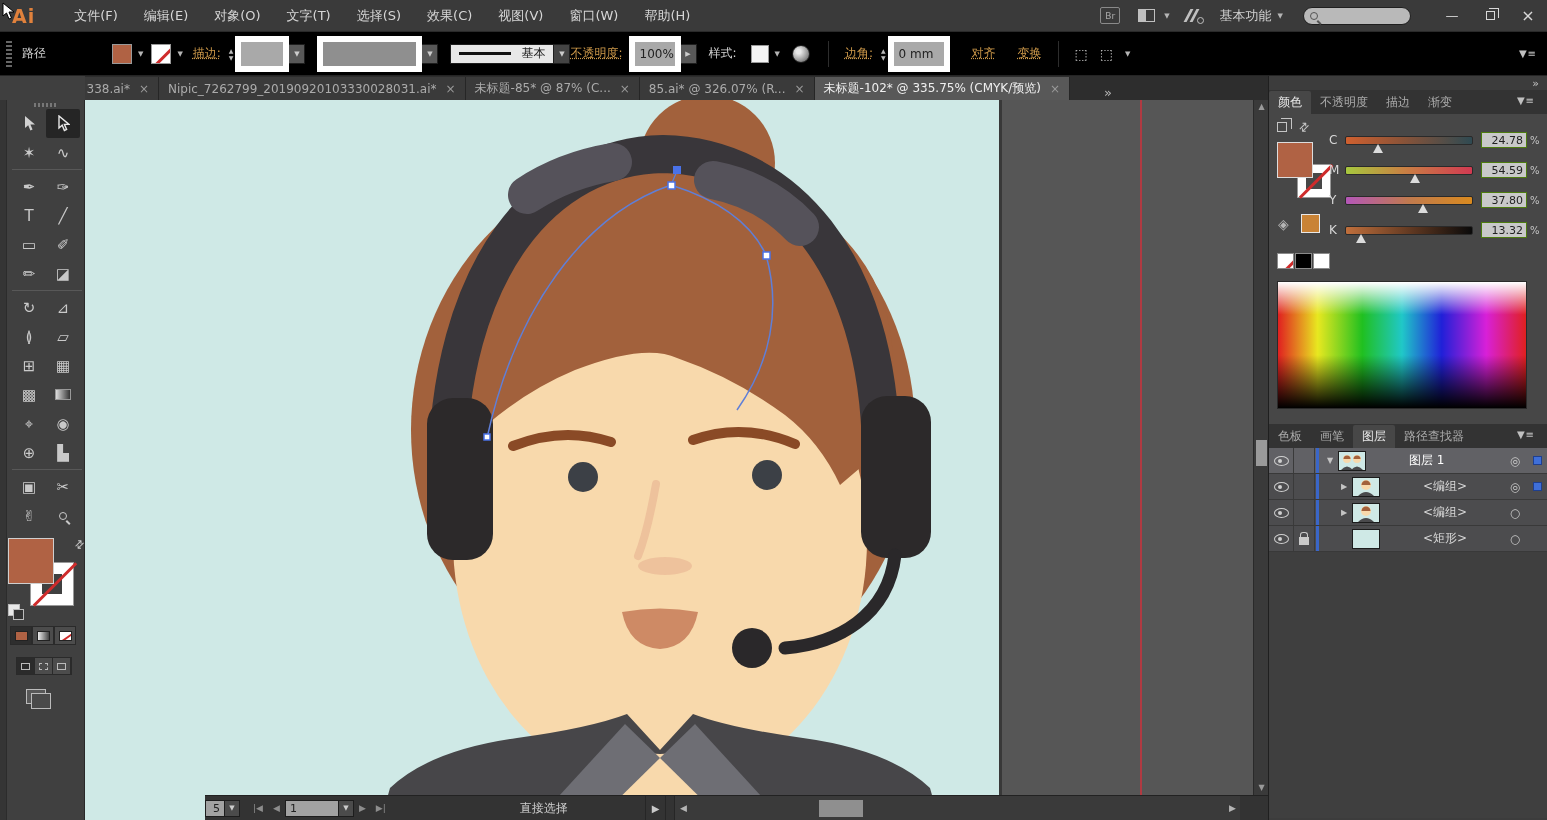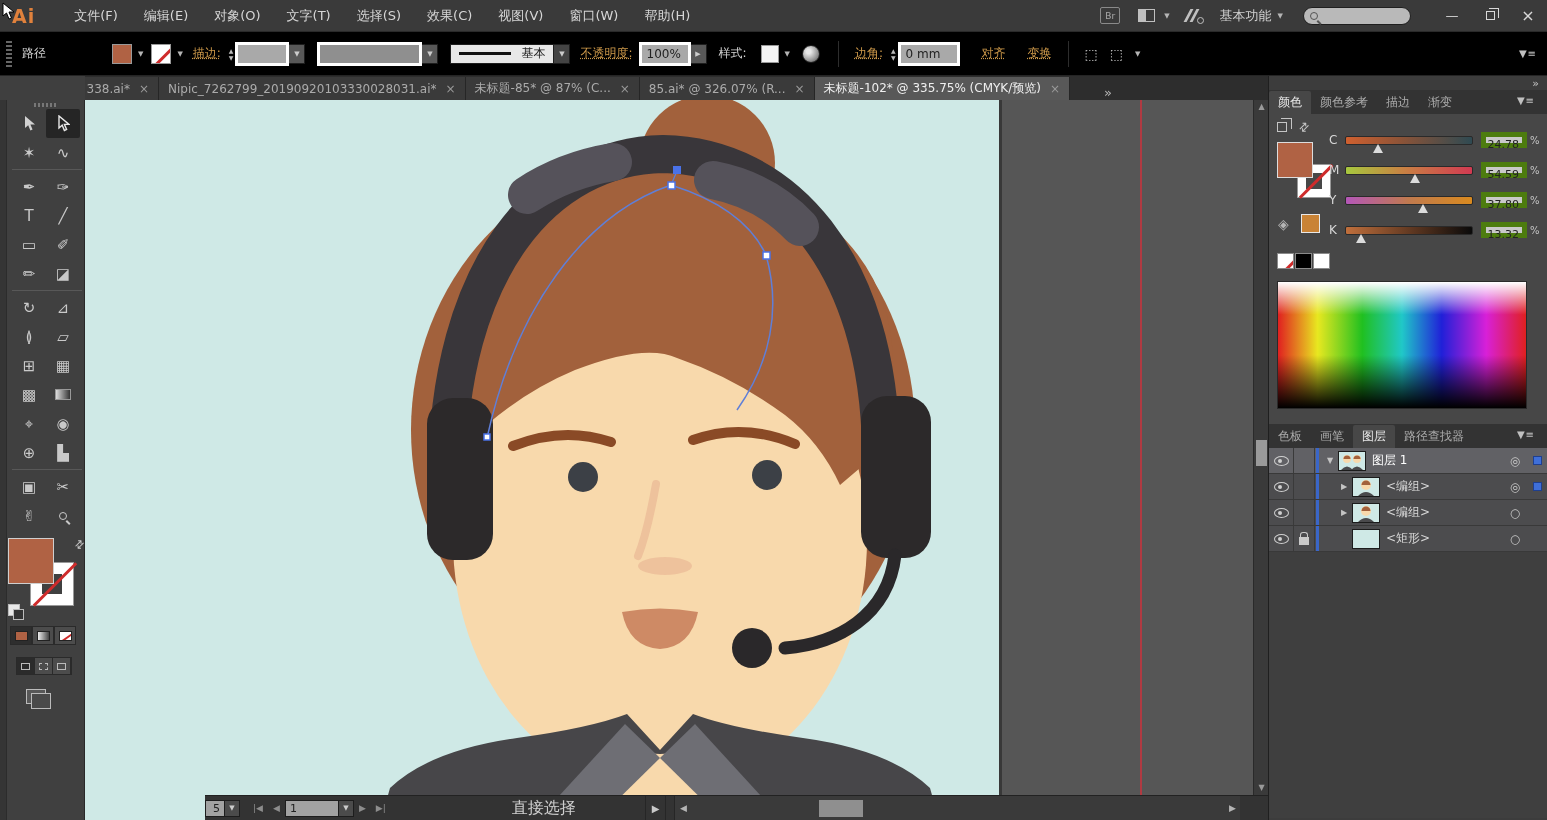--- a/index.html
+++ b/index.html
@@ -36,21 +36,21 @@
     border-bottom:1px solid #242424;display:flex;align-items:center;color:#d3d3d3;font-size:12px;}
   .grip{width:6px;height:26px;margin-left:6px;background:repeating-linear-gradient(#666 0 2px,transparent 2px 4px);}
   .cb-label{margin:0 10px;white-space:nowrap;}
   .cb-link{color:#cf9a4a;text-decoration:underline;text-decoration-style:dotted;white-space:nowrap;margin:0 6px;}
   .swatch-btn{display:flex;align-items:center;margin:0 4px;}
   .swatch{width:20px;height:20px;border:1px solid #999;background:#b06244;}
   .swatch.none{background:#fff;position:relative;overflow:hidden;}
   .swatch.none::after,.none-slash::after{content:"";position:absolute;left:-4px;top:9px;width:34px;height:2.5px;background:#cf2b2b;transform:rotate(-45deg);}
   .swatch.white{background:#f5f5f5;}
   .stepper{display:flex;flex-direction:column;justify-content:center;margin:0 2px;color:#bbb;font-size:6px;line-height:7px;}
-  .field{height:24px;background:#a9a9a9;border:3px solid #ffffff;color:#222;font-size:12px;
+  .field{height:36px;background:#a9a9a9;border:6px solid #ffffff;color:#222;font-size:12px;
     display:flex;align-items:center;padding:0 5px;}
   .dd-arrow{width:16px;height:20px;background:#585858;border:1px solid #1e1e1e;border-left:none;
     display:flex;align-items:center;justify-content:center;color:#ccc;font-size:7px;}
   .brush-field{height:20px;background:#e8e8e8;border:1px solid #1e1e1e;display:flex;align-items:center;padding:0 8px;color:#222;}
   .stroke-line{width:52px;height:2.5px;background:#111;margin-right:10px;}
   .cb-sep{width:1px;height:26px;background:#2d2d2d;margin:0 10px;}
   .recolor{width:18px;height:18px;border-radius:50%;background:radial-gradient(circle at 35% 35%,#e8e8e8 15%,#9a9a9a 60%,#4a4a4a);margin:0 8px;border:1px solid #222;}
   .cb-icon{color:#c5c5c5;font-size:14px;margin:0 6px;}
   .panel-menu{color:#c0c0c0;font-size:10px;letter-spacing:1px;margin:0 10px;white-space:nowrap;}
 
@@ -113,21 +113,21 @@
   #vscroll .arr.up{top:0;} #vscroll .arr.down{bottom:0;}
   #vscroll .thumb{position:absolute;left:2px;top:340px;width:11px;height:26px;background:#9a9a9a;}
 
   
   #statusbar{position:absolute;left:120px;right:0;bottom:0;height:25px;background:#333;
     border-top:1px solid #222;display:flex;align-items:center;color:#bdbdbd;font-size:11px;}
   .sb-field{height:17px;background:#a2a2a2;color:#222;display:flex;align-items:center;padding:0 4px;border:1px solid #1d1d1d;}
   .sb-dd{width:15px;height:17px;background:#4b4b4b;border:1px solid #1d1d1d;border-left:none;color:#ccc;
     font-size:7px;display:flex;align-items:center;justify-content:center;}
   .sb-btn{color:#8d8d8d;font-size:9px;padding:0 5px;white-space:nowrap;}
-  .sb-status{width:130px;text-align:center;color:#cfcfcf;font-size:16px;margin-left:88px;white-space:nowrap;}
+  .sb-status{width:130px;text-align:center;color:#cfcfcf;font-size:12px;margin-left:88px;white-space:nowrap;}
   .sb-next{margin-left:36px;color:#c9c9c9;font-size:10px;padding:0 6px;border-left:1px solid #262626;border-right:1px solid #262626;height:25px;display:flex;align-items:center;}
   #hscroll{display:flex;align-items:center;height:25px;width:566px;margin-left:8px;background:#3a3a3a;border-left:1px solid #262626;}
   #hscroll .track{position:relative;flex:1;height:25px;background:#3a3a3a;}
   #hscroll .thumb{position:absolute;left:128px;top:4px;width:44px;height:17px;background:#8f8f8f;}
   #hscroll .arr{width:16px;color:#b5b5b5;font-size:9px;text-align:center;}
   .sb-corner{flex:1;height:25px;background:#333;}
 
   
   #dock{position:absolute;left:1268px;top:76px;width:279px;height:744px;background:#3c3c3c;border-left:1px solid #1f1f1f;}
   .dock-header{height:14px;display:flex;justify-content:flex-end;align-items:center;padding-right:8px;color:#c5c5c5;font-size:11px;}
@@ -147,39 +147,39 @@
   .cp-proxy .s::after{content:"";position:absolute;left:-5px;top:15px;width:46px;height:2.5px;background:#cf2b2b;transform:rotate(-45deg);}
   .cp-proxy .f{position:absolute;left:0;top:0;width:36px;height:36px;background:#b06244;border:1px solid #ddd;}
   .cube{position:absolute;left:9px;top:102px;color:#b5b5b5;font-size:14px;}
   .gamut{position:absolute;left:32px;top:100px;width:19px;height:19px;background:#c98336;border:1px solid #e8e8e8;}
   .slider-row{position:absolute;left:60px;height:20px;display:flex;align-items:center;}
   .slider-row .ch{width:16px;color:#d8d8d8;font-size:12px;}
   .slider-row .track{position:relative;width:128px;height:9px;border:1px solid #2a2a2a;border-radius:2px;}
   .slider-row .thumb{position:absolute;top:7px;width:0;height:0;border-left:5px solid transparent;
     border-right:5px solid transparent;border-bottom:9px solid #dcdcdc;}
   .slider-row .val{width:46px;height:16px;background:#c9c9c9;color:#222;font-size:11px;text-align:right;
-    padding:1px 3px 0 0;margin-left:8px;border:5px solid #4d7c0f;}
+    padding:1px 3px 0 0;margin-left:8px;border:1px solid #4d7c0f;}
   .slider-row .pct{color:#c5c5c5;font-size:10px;margin-left:3px;}
   .mini-swatches{position:absolute;left:8px;top:139px;display:flex;}
   .msw{width:17px;height:16px;border:1px solid #8a8a8a;margin-right:1px;position:relative;overflow:hidden;}
   .msw.none{background:#fff;} .msw.black{background:#000;} .msw.white{background:#fff;}
   .spectrum{position:absolute;left:8px;top:167px;width:250px;height:128px;border:1px solid #2a2a2a;
     background:linear-gradient(to bottom,#fff 0%,rgba(255,255,255,0) 26%,rgba(0,0,0,0) 58%,#000 100%),
       linear-gradient(to right,#e02020 0%,#e8e820 16%,#20c020 34%,#20c8c8 50%,#2020d8 66%,#d820d8 84%,#e02020 100%);}
   #layers-body{height:370px;background:#3f3f3f;}
   .layer-row{height:26px;display:flex;align-items:center;background:#4c4c4e;border-bottom:1px solid #393939;color:#d8d8d8;font-size:12px;}
   .layer-row.selected{background:#616165;color:#fff;}
   .lr-eye{width:25px;display:flex;justify-content:center;border-right:1px solid #3a3a3a;align-self:stretch;align-items:center;}
   .lr-lock{width:21px;display:flex;justify-content:center;border-right:1px solid #3a3a3a;align-self:stretch;align-items:center;}
   .lr-bar{width:7px;align-self:stretch;position:relative;}
   .lr-bar i{position:absolute;left:1px;top:0;bottom:0;width:3px;background:#3a66c8;display:block;}
   .lr-expand{width:16px;color:#c5c5c5;font-size:8px;text-align:center;}
   .lr-thumb{width:28px;height:20px;border:1px solid #1c1c1c;background:#fff;margin-right:6px;overflow:hidden;flex:none;}
   .lr-thumb svg{display:block;}
-  .lr-name{white-space:nowrap;}
+  .lr-name{white-space:nowrap;margin-left:37px;}
   .lr-spacer{flex:1;}
   .lr-target{width:24px;text-align:center;color:#c9c9c9;font-size:12px;}
   .lr-sel{width:20px;display:flex;justify-content:center;align-items:center;}
   .lr-sel i{width:9px;height:9px;background:#3f6fd8;border:1px solid #1e3f8f;display:block;}
   .eye{width:15px;height:10px;border:1.5px solid #cfcfcf;border-radius:50%;position:relative;display:inline-block;}
   .eye::after{content:"";position:absolute;left:3.5px;top:2px;width:4px;height:4px;border-radius:50%;background:#cfcfcf;}
   .lock{width:10px;height:8px;background:#c9c9c9;position:relative;display:inline-block;margin-top:5px;}
   .lock::before{content:"";position:absolute;left:1px;top:-5px;width:6px;height:5px;border:1.5px solid #c9c9c9;border-bottom:none;border-radius:3px 3px 0 0;}
   .indent{width:14px;}
 
@@ -248,21 +248,21 @@
       </span>
     <span class="field" style="width:54px;"></span>
     <span class="dd-arrow">▼</span>
     <span class="field" style="width:105px;margin-left:12px;background:#8f8f8f;"></span>
     <span class="dd-arrow">▼</span>
     <span class="brush-field" style="margin-left:12px;">
       <span class="stroke-line"></span>
       <span>基本</span>
     </span>
     <span class="dd-arrow" style="background:#444;">▼</span>
-    <span class="cb-link" style="margin-left:10px;">不透明度:</span>
+    <span class="cb-link" style="margin-left:0;">不透明度:</span>
     <span class="field" style="width:52px;">100%</span>
     <span class="dd-arrow">▶</span>
     <span class="cb-label" style="margin-left:12px;">样式:</span>
     <span class="swatch-btn">
       <span class="swatch white" style="width:18px;height:18px;"></span>
       <span class="caret">▼</span>
     </span>
     <span class="recolor"></span>
     <span class="cb-sep"></span>
     <span class="cb-link">边角:</span>
@@ -479,21 +479,21 @@
     </div>
   </div>
 
   <div id="dock">
     <div class="dock-header">
       <span>»</span>
     </div>
 
     <div class="ptabs">
       <span class="ptab active">颜色</span>
-      <span class="ptab">颜色参考</span>
+      <span class="ptab">不透明度</span>
       <span class="ptab">描边</span>
       <span class="ptab">渐变</span>
       <span class="panel-menu">▼≡</span>
     </div>
     <div id="color-body" class="panel-body">
       <div class="cp-minis">
         <span class="dbl-sq"></span>
         <span class="swap2">⇄</span>
       </div>
       <div class="cp-proxy">

